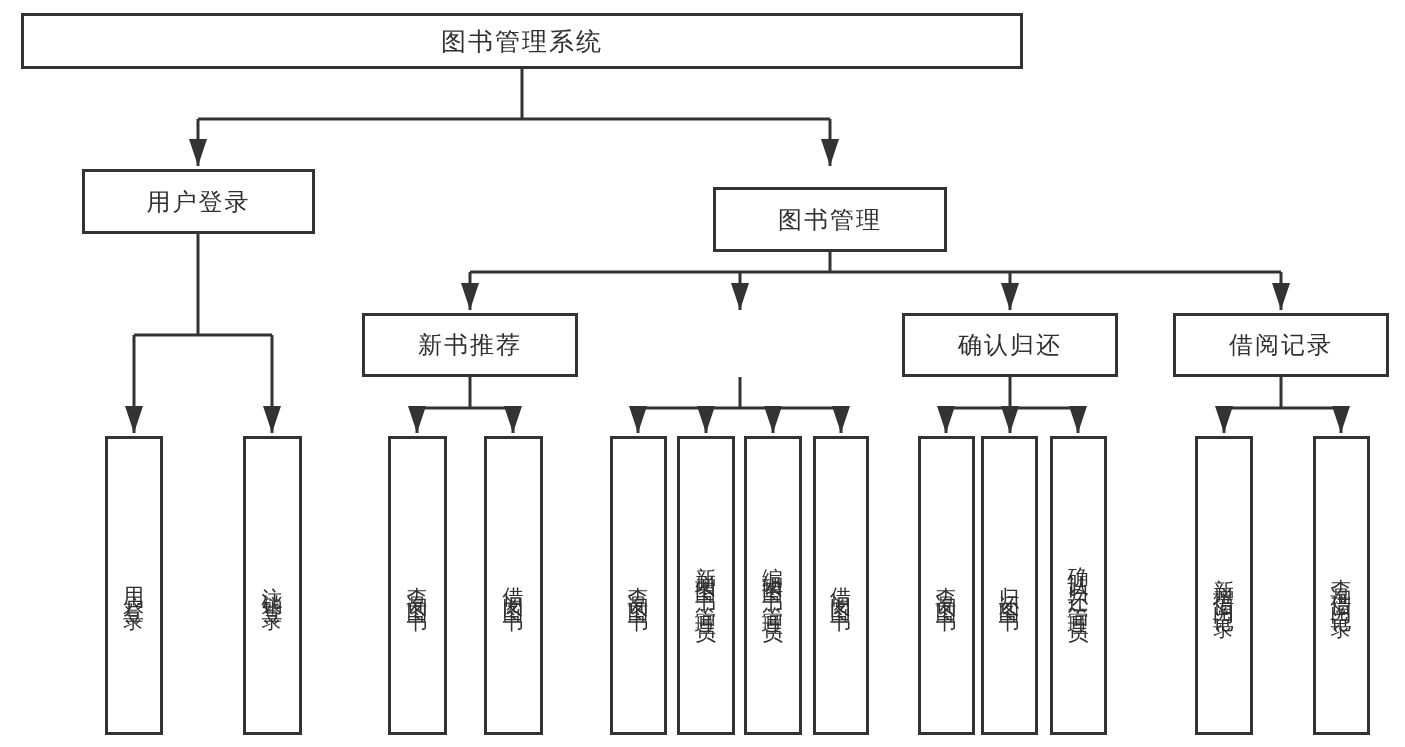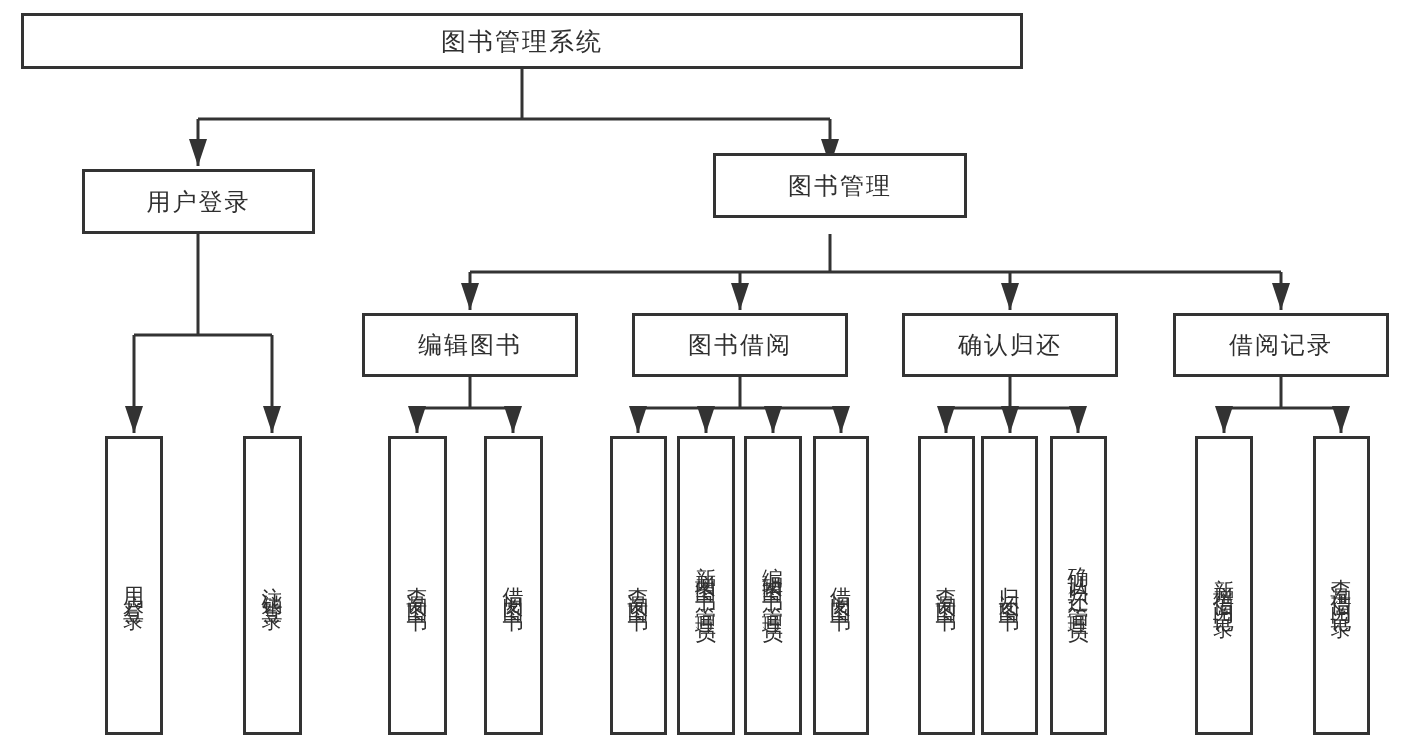--- a/index.html
+++ b/index.html
@@ -100,24 +100,23 @@
       <path d="M1281,377 V408"></path>
       <path d="M1224,408 H1341"></path>
       <path d="M1224,408 V433" marker-end="url(#arrow)"></path>
       <path d="M1341,408 V433" marker-end="url(#arrow)"></path>
     </g>
   </svg>
 
   <div class="box root-box" style="left:21px; top:13px; width:1002px; height:56px;">图书管理系统</div>
 
   <div class="box mid-box" style="left:82px; top:169px; width:233px; height:65px;">用户登录</div>
-  <div class="box mid-box" style="left:713px; top:153px; width:254px; height:65px;">图书管理</div>
+  <div class="box mid-box" style="left:713px; top:187px; width:234px; height:65px;">图书管理</div>
 
-  <div class="box mid-box" style="left:362px; top:313px; width:216px; height:64px;">编辑图书</div>
-  <div class="box mid-box" style="left:632px; top:313px; width:216px; height:64px;">图书借阅</div>
+  <div class="box mid-box" style="left:362px; top:313px; width:216px; height:64px;">新书推荐</div>
   <div class="box mid-box" style="left:902px; top:313px; width:216px; height:64px;">确认归还</div>
   <div class="box mid-box" style="left:1173px; top:313px; width:216px; height:64px;">借阅记录</div>
 
   <div class="box leaf-box" style="left:105px; top:436px; width:58px; height:299px;">用户登录</div>
   <div class="box leaf-box" style="left:243px; top:436px; width:59px; height:299px;">注销登录</div>
 
   <div class="box leaf-box" style="left:388px; top:436px; width:59px; height:299px;">查询图书</div>
   <div class="box leaf-box" style="left:484px; top:436px; width:59px; height:299px;">借阅图书</div>
 
   <div class="box leaf-box" style="left:610px; top:436px; width:57px; height:299px;">查询图书</div>

